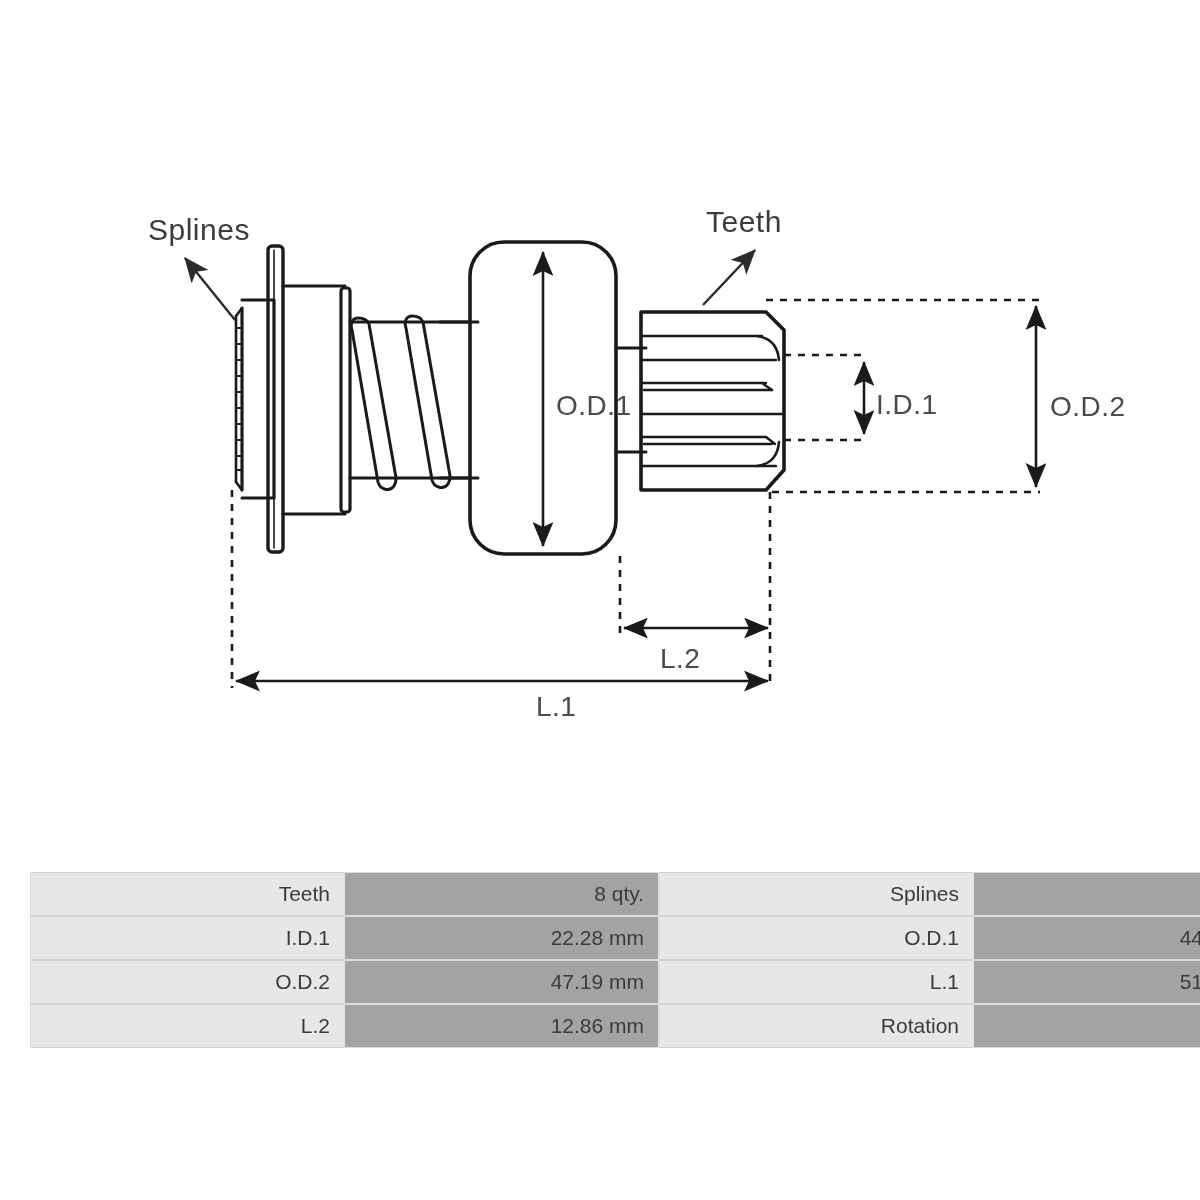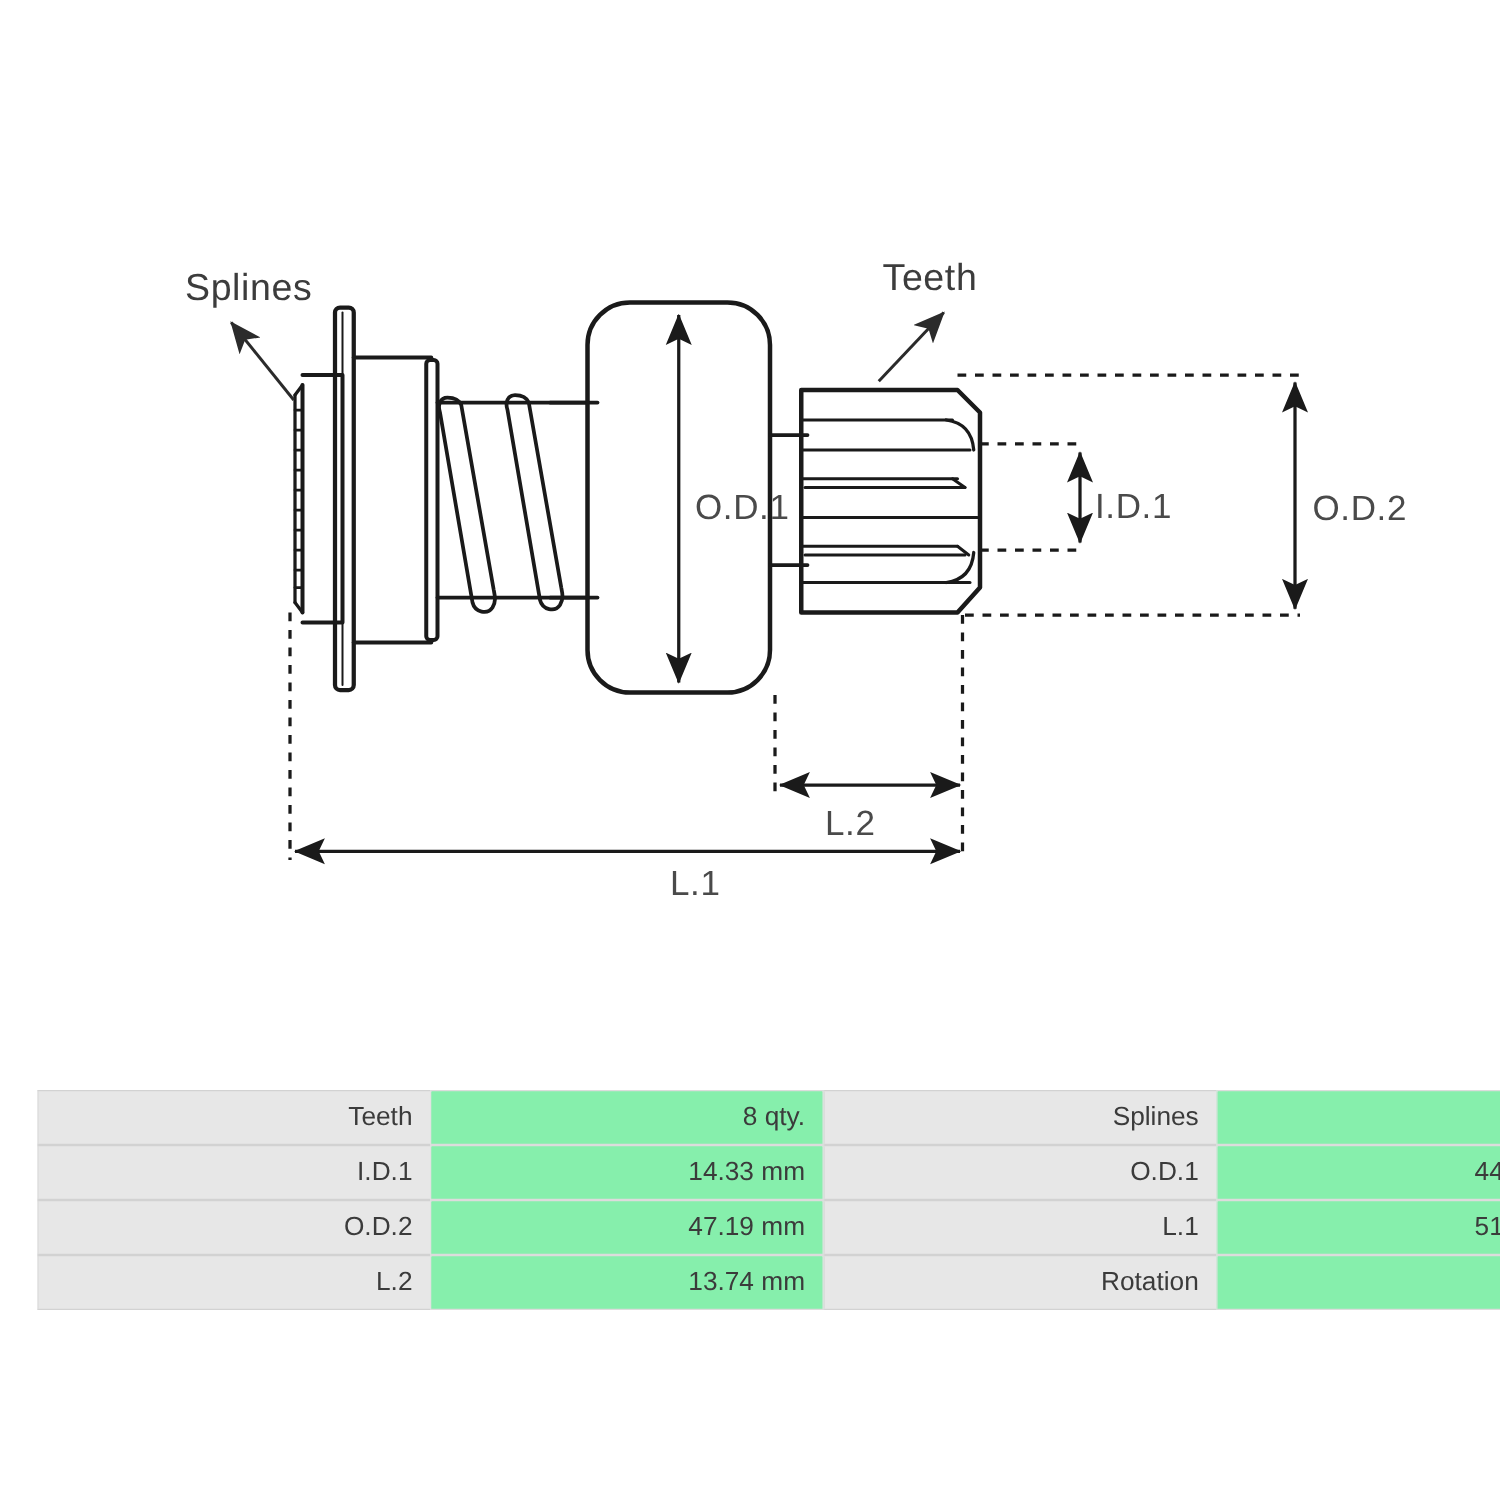--- a/index.html
+++ b/index.html
@@ -72,21 +72,21 @@
     overflow: hidden;
   }
   td.lbl {
     background: #e7e7e7;
     border-top: 1px solid #d2d2d2;
     border-bottom: 1px solid #d2d2d2;
     border-left: 1px solid #dcdcdc;
     width: 285px;
   }
   td.val {
-    background: #86efac;
+    background: #a3a3a3;
     border-top: 1px solid #dcdcdc;
     border-bottom: 1px solid #dcdcdc;
     border-left: 1px solid #e2e2e2;
     border-right: 1px solid #e2e2e2;
     width: 285px;
   }
 </style>
 </head>
 <body>
 
@@ -243,33 +243,33 @@
     <table class="spec-table">
       <tbody>
         <tr>
           <td class="lbl">Teeth</td>
           <td class="val">8 qty.</td>
           <td class="lbl">Splines</td>
           <td class="val">8 qty.</td>
         </tr>
         <tr>
           <td class="lbl">I.D.1</td>
-          <td class="val">14.33 mm</td>
+          <td class="val">22.28 mm</td>
           <td class="lbl">O.D.1</td>
           <td class="val">44.70 mm</td>
         </tr>
         <tr>
           <td class="lbl">O.D.2</td>
           <td class="val">47.19 mm</td>
           <td class="lbl">L.1</td>
           <td class="val">51.00 mm</td>
         </tr>
         <tr>
           <td class="lbl">L.2</td>
-          <td class="val">13.74 mm</td>
+          <td class="val">12.86 mm</td>
           <td class="lbl">Rotation</td>
           <td class="val">CW</td>
         </tr>
       </tbody>
     </table>
   </div>
 
 </div>
 
 </body></html>

